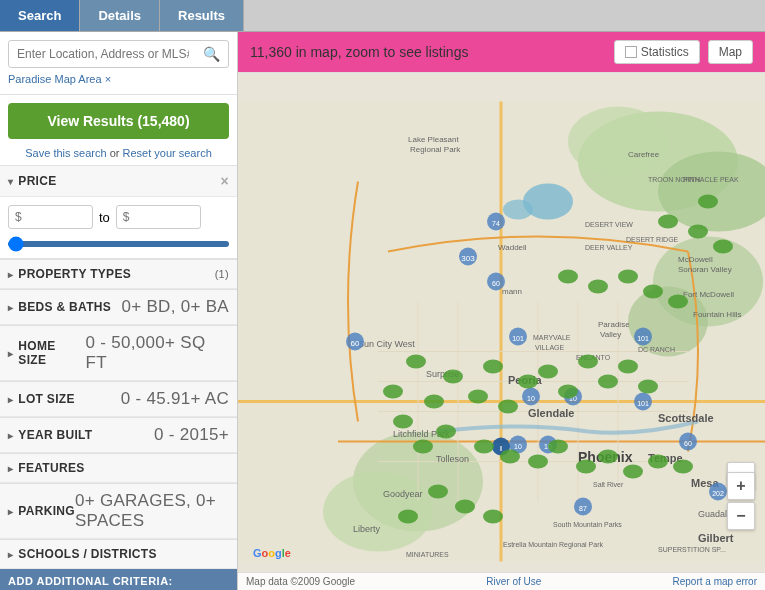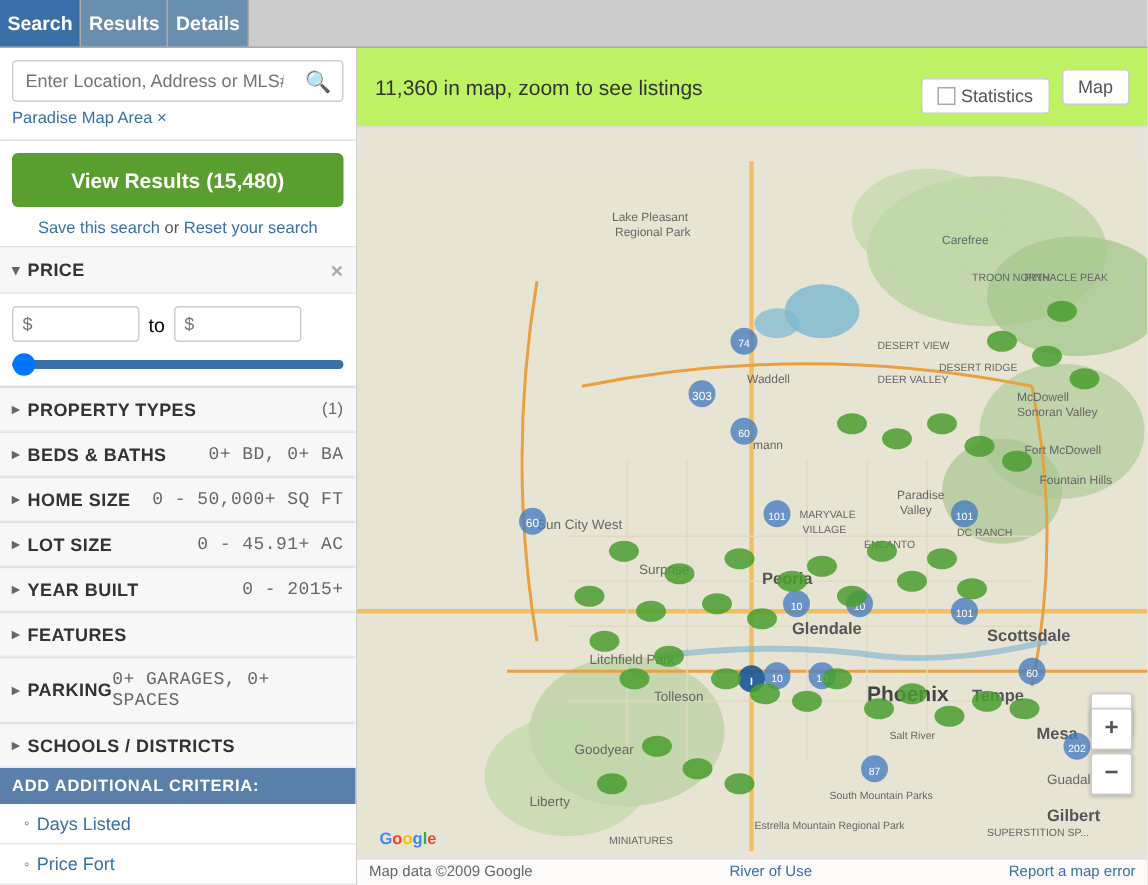--- a/index.html
+++ b/index.html
@@ -2,21 +2,21 @@
 <html><head>
   <meta charset="utf-8">
   <style>
     * { box-sizing: border-box; margin: 0; padding: 0; }
     body { font-family: Arial, sans-serif; font-size: 13px; background: #e8e8e8; width: 765px; height: 590px; overflow: hidden; }
 
     .app-container { display: flex; flex-direction: column; width: 765px; height: 590px; background: #f0f0f0; }
 
     
     .top-tabs { display: flex; background: #ccc; border-bottom: 1px solid #aaa; }
-    .tab { padding: 8px 5px; cursor: pointer; font-size: 13px; font-weight: bold; color: #fff; background: #6a8fae; border-right: 1px solid #aaa; }
+    .tab { padding: 8px 18px; cursor: pointer; font-size: 13px; font-weight: bold; color: #fff; background: #6a8fae; border-right: 1px solid #aaa; }
     .tab.active { background: #3a6fa8; color: #fff; }
 
     
     .main-layout { display: flex; flex: 1; overflow: hidden; }
 
     
     .left-panel { width: 238px; min-width: 238px; background: #fff; border-right: 1px solid #ccc; display: flex; flex-direction: column; overflow-y: auto; overflow-x: hidden; }
 
     .search-bar-area { padding: 8px; border-bottom: 1px solid #e0e0e0; }
     .search-input-wrap { display: flex; align-items: center; border: 1px solid #ccc; border-radius: 3px; background: #fff; }
@@ -27,40 +27,40 @@
 
     .view-results-btn { margin: 8px; background: #5a9e2f; color: #fff; border: none; border-radius: 4px; padding: 10px; font-size: 14px; font-weight: bold; width: calc(100% - 16px); cursor: pointer; text-align: center; }
 
     .save-reset-row { text-align: center; font-size: 11px; margin: 0 8px 6px; color: #555; }
     .save-reset-row a { color: #3a6fa8; cursor: pointer; text-decoration: none; }
 
     .filter-section { border-top: 1px solid #e0e0e0; }
     .filter-header { display: flex; align-items: center; justify-content: space-between; padding: 7px 8px; cursor: pointer; font-size: 12px; font-weight: bold; color: #333; text-transform: uppercase; letter-spacing: 0.3px; background: #f7f7f7; border-bottom: 1px solid #e8e8e8; }
     .filter-header .arrow { font-size: 10px; color: #666; }
     .filter-header .badge { color: #666; font-size: 11px; font-weight: normal; }
-    .filter-header .range-label { color: #666; font-size: 12px; font-weight: normal; font-family: Liberation Mono, monospace; }
+    .filter-header .range-label { color: #666; font-size: 17px; font-weight: normal; }
     .filter-header .close-btn { color: #aaa; font-size: 14px; cursor: pointer; }
 
     .price-section { padding: 8px; border-bottom: 1px solid #e0e0e0; }
     .price-inputs { display: flex; align-items: center; gap: 6px; margin-bottom: 6px; }
     .price-input { border: 1px solid #ccc; border-radius: 3px; padding: 4px 6px; font-size: 12px; width: 85px; }
     .price-range-slider { width: 100%; height: 6px; appearance: none; background: linear-gradient(to right, #3a6fa8 0%, #3a6fa8 100%); border-radius: 3px; outline: none; cursor: pointer; }
 
     .additional-criteria { background: #5a7fa8; color: #fff; padding: 6px 8px; font-size: 11px; font-weight: bold; text-transform: uppercase; letter-spacing: 0.5px; }
 
     .criteria-list .criteria-item { padding: 6px 8px 6px 16px; border-bottom: 1px solid #e8e8e8; font-size: 12px; color: #3a6fa8; cursor: pointer; display: flex; align-items: center; gap: 5px; }
     .criteria-list .criteria-item .bullet { color: #666; font-size: 10px; }
 
     
     .right-panel { flex: 1; display: flex; flex-direction: column; background: #e8e8e8; }
 
-    .map-header { display: flex; align-items: center; justify-content: space-between; padding: 8px 12px; background: #bef264; border-bottom: 1px solid #ddd; }
+    .map-header { display: flex; align-items: center; justify-content: space-between; padding: 8px 12px; background: #ec4899; border-bottom: 1px solid #ddd; }
     .map-header-left { font-size: 14px; color: #333; font-weight: normal; }
     .map-header-right { display: flex; align-items: center; gap: 8px; }
-    .map-toggle-btn { display: flex; align-items: center; gap: 4px; border: 1px solid #ccc; border-radius: 3px; padding: 4px 10px; font-size: 12px; background: #fff; cursor: pointer; color: #555; margin-top: 12px; }
+    .map-toggle-btn { display: flex; align-items: center; gap: 4px; border: 1px solid #ccc; border-radius: 3px; padding: 4px 10px; font-size: 12px; background: #fff; cursor: pointer; color: #555; }
     .map-toggle-btn .checkbox { width: 12px; height: 12px; border: 1px solid #aaa; background: #fff; display: inline-block; }
     .map-btn-plain { border: 1px solid #ccc; border-radius: 3px; padding: 4px 10px; font-size: 12px; background: #fff; cursor: pointer; color: #555; }
 
     
     .map-container { flex: 1; position: relative; overflow: hidden; background: #e8e4d8; }
     .map-svg { width: 100%; height: 100%; }
 
     
     .map-controls { position: absolute; bottom: 60px; right: 10px; display: flex; flex-direction: column; gap: 2px; }
     .map-control-btn { width: 28px; height: 28px; background: #fff; border: 1px solid #ccc; border-radius: 2px; display: flex; align-items: center; justify-content: center; font-size: 16px; cursor: pointer; color: #555; font-weight: bold; box-shadow: 0 1px 3px rgba(0,0,0,0.2); }
@@ -70,22 +70,22 @@
     .map-footer { position: absolute; bottom: 0; left: 0; right: 0; display: flex; align-items: center; justify-content: space-between; padding: 3px 8px; background: rgba(255,255,255,0.85); font-size: 10px; color: #666; border-top: 1px solid #ddd; }
     .map-footer a { color: #3a6fa8; text-decoration: none; }
   </style>
 </head>
 <body>
 
 <div class="app-container">
 
   <div class="top-tabs">
     <div class="tab active">Search</div>
+    <div class="tab">Details</div>
     <div class="tab">Results</div>
-    <div class="tab">Details</div>
   </div>
 
   <div class="main-layout">
 
     <div class="left-panel">
 
       <div class="search-bar-area">
         <div class="search-input-wrap">
           <input class="search-input" type="text" placeholder="Enter Location, Address or MLS#" style="">
           <button class="search-btn">🔍</button>

